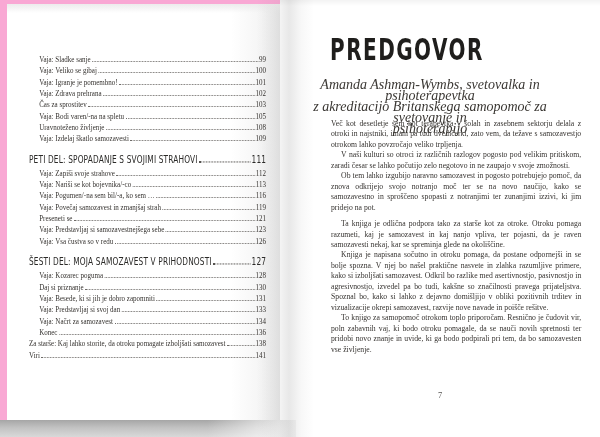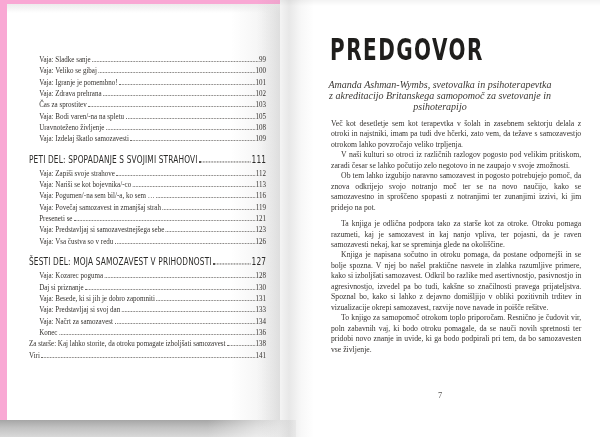--- a/index.html
+++ b/index.html
@@ -58,22 +58,22 @@
   .trow.sec .leader { border-bottom-color:#55524f; }
 
   
   .r-title { position:absolute; left:280px; top:34px; width:272px; text-align:left;margin-left:23px; }
   .r-title .t {
     display:inline-block; transform:scale(0.74,1.1); transform-origin:50% 50%;
     font-family:"DejaVu Sans", sans-serif; font-weight:bold; font-size:27px;
     letter-spacing:2px; color:#1f1e1c; white-space:nowrap;
   }
   .byline {
-    position:absolute; left:300px; top:79px; width:280px; text-align:center;
-    font-style:italic; font-size:10px; line-height:11px; color:#3a3733;
+    position:absolute; left:290px; top:79px; width:280px; text-align:center;
+    font-style:italic; font-size:14px; line-height:11px; color:#3a3733;
   }
   .rbody {
     position:absolute; left:331px; top:119px; width:272px;
     transform:scaleX(0.92); transform-origin:0 0;
     font-size:8.4px; line-height:10.45px; text-align:justify; color:#35322f;
   }
   .rbody p { margin:0; text-indent:11px; }
   .rbody p.noind { text-indent:0; }
   .rbody p.gap { margin-top:6px; }
   .pnum {

